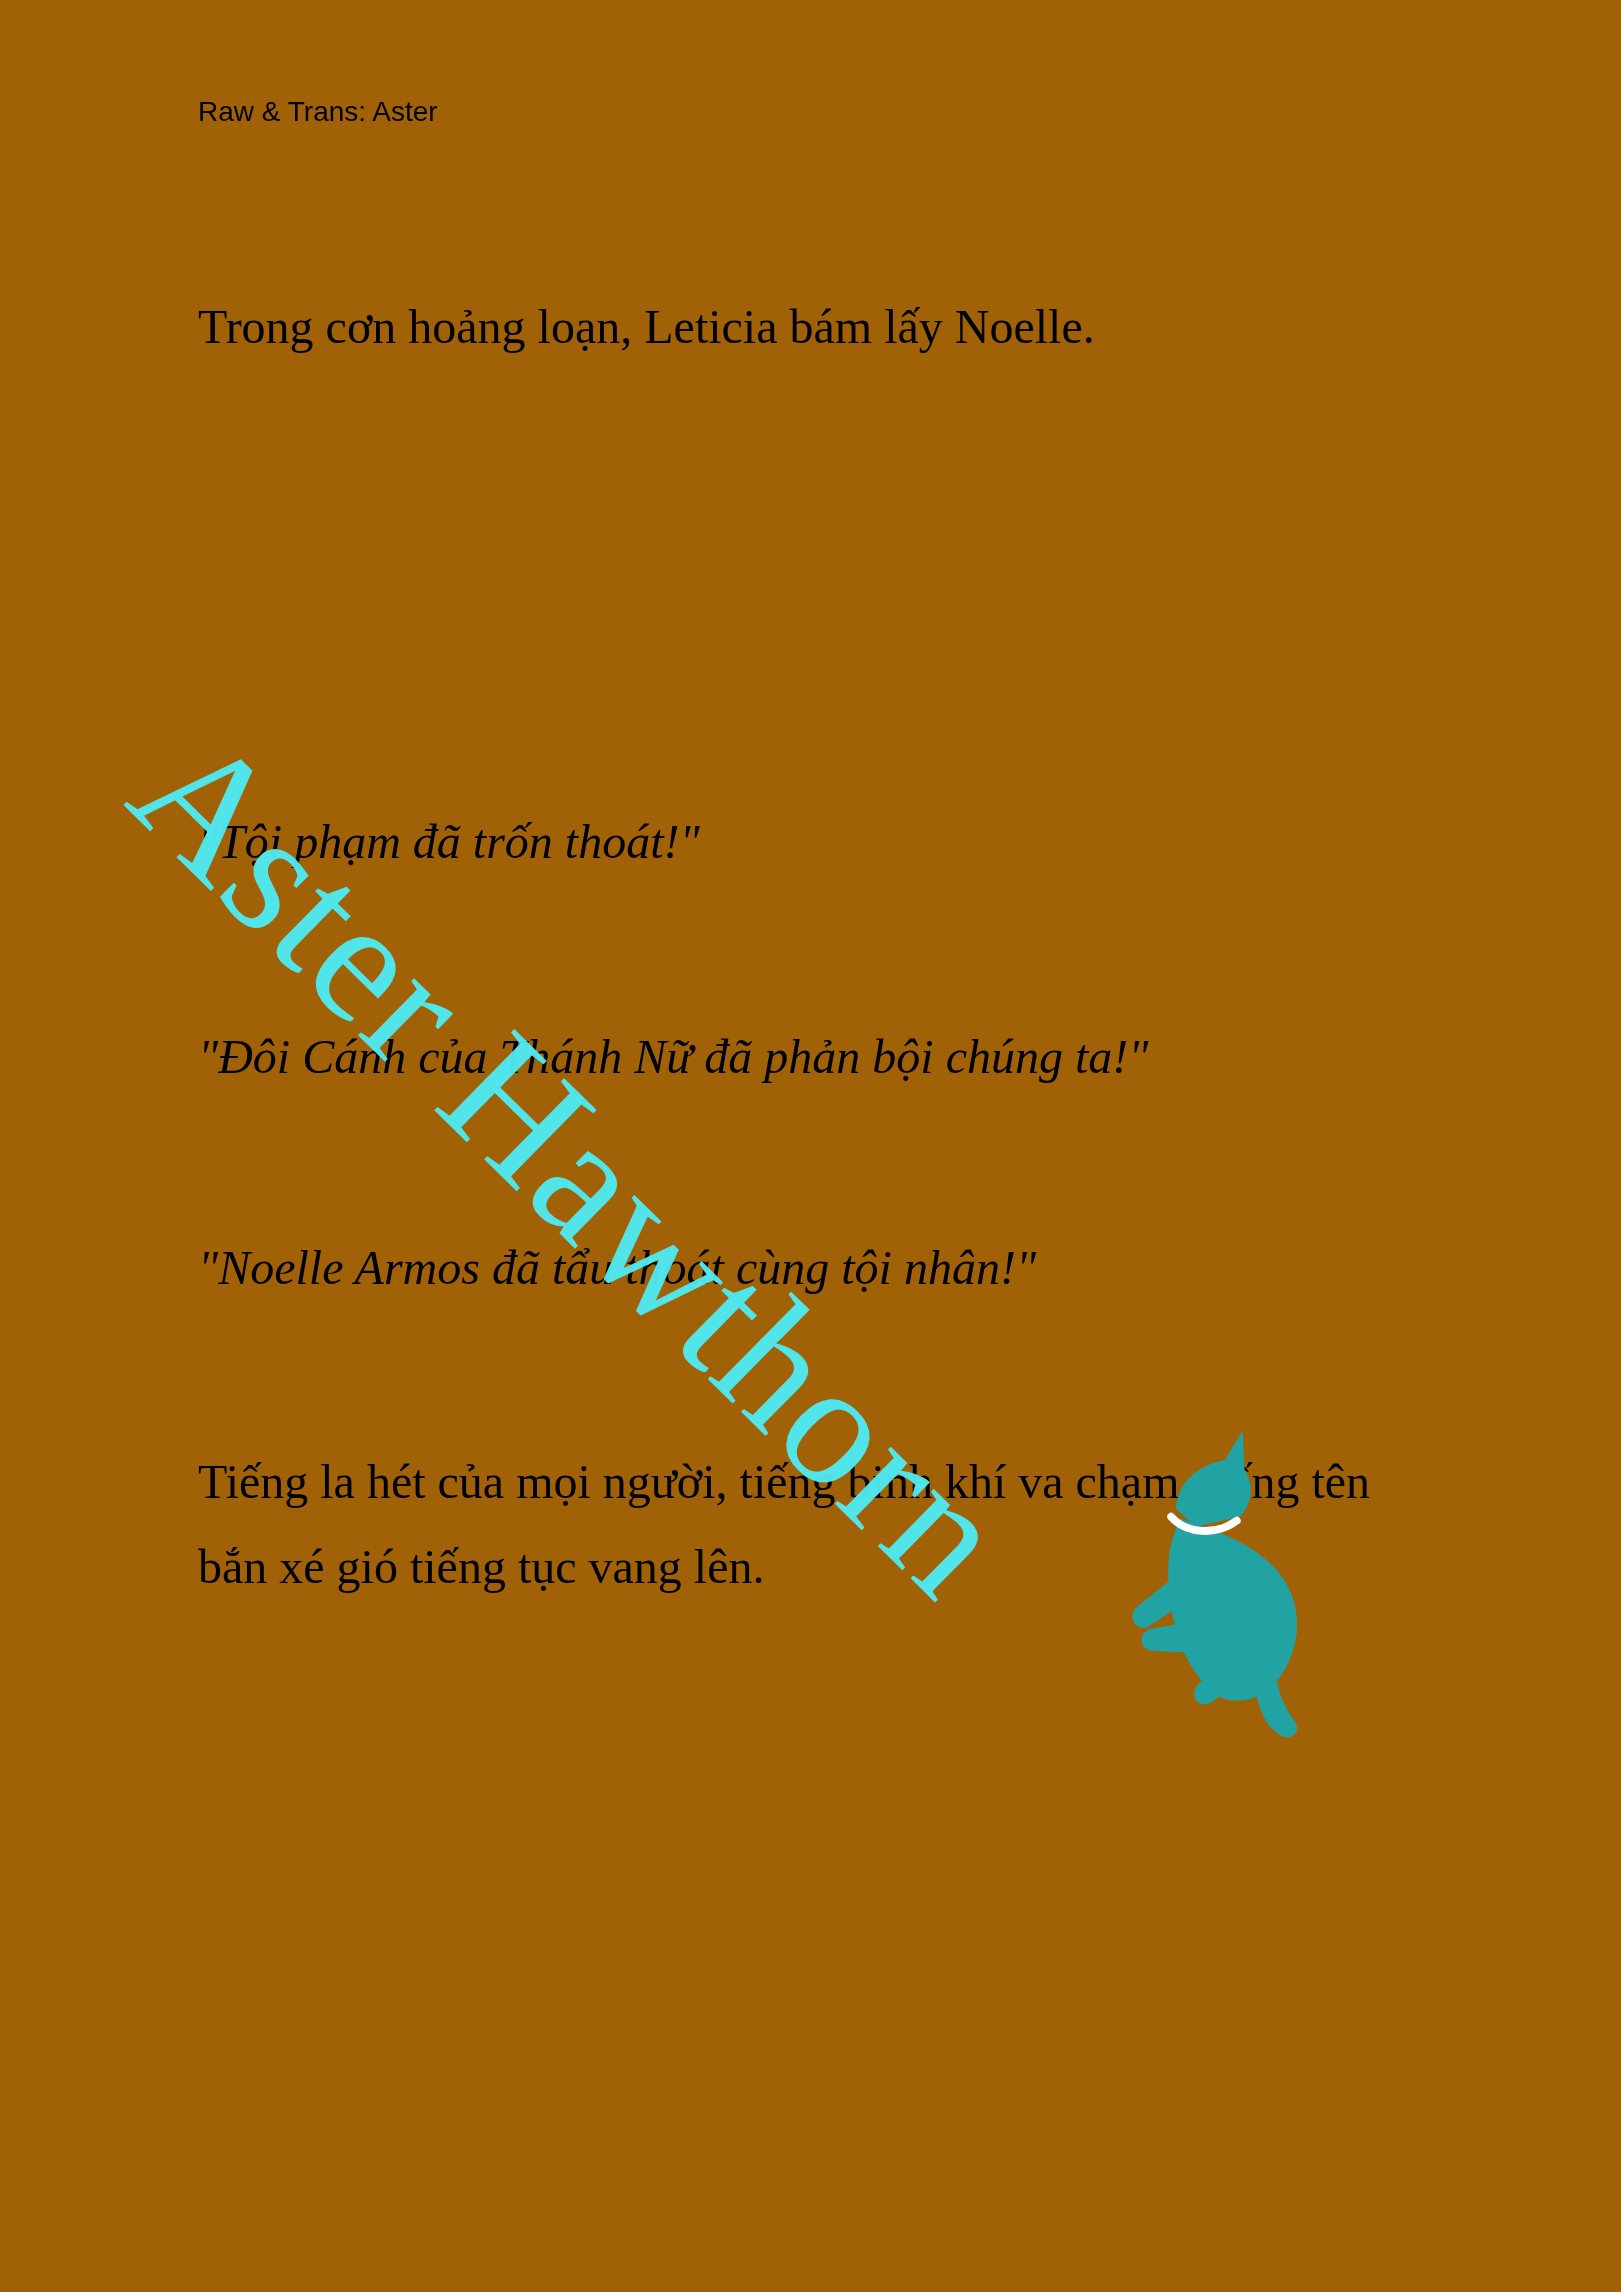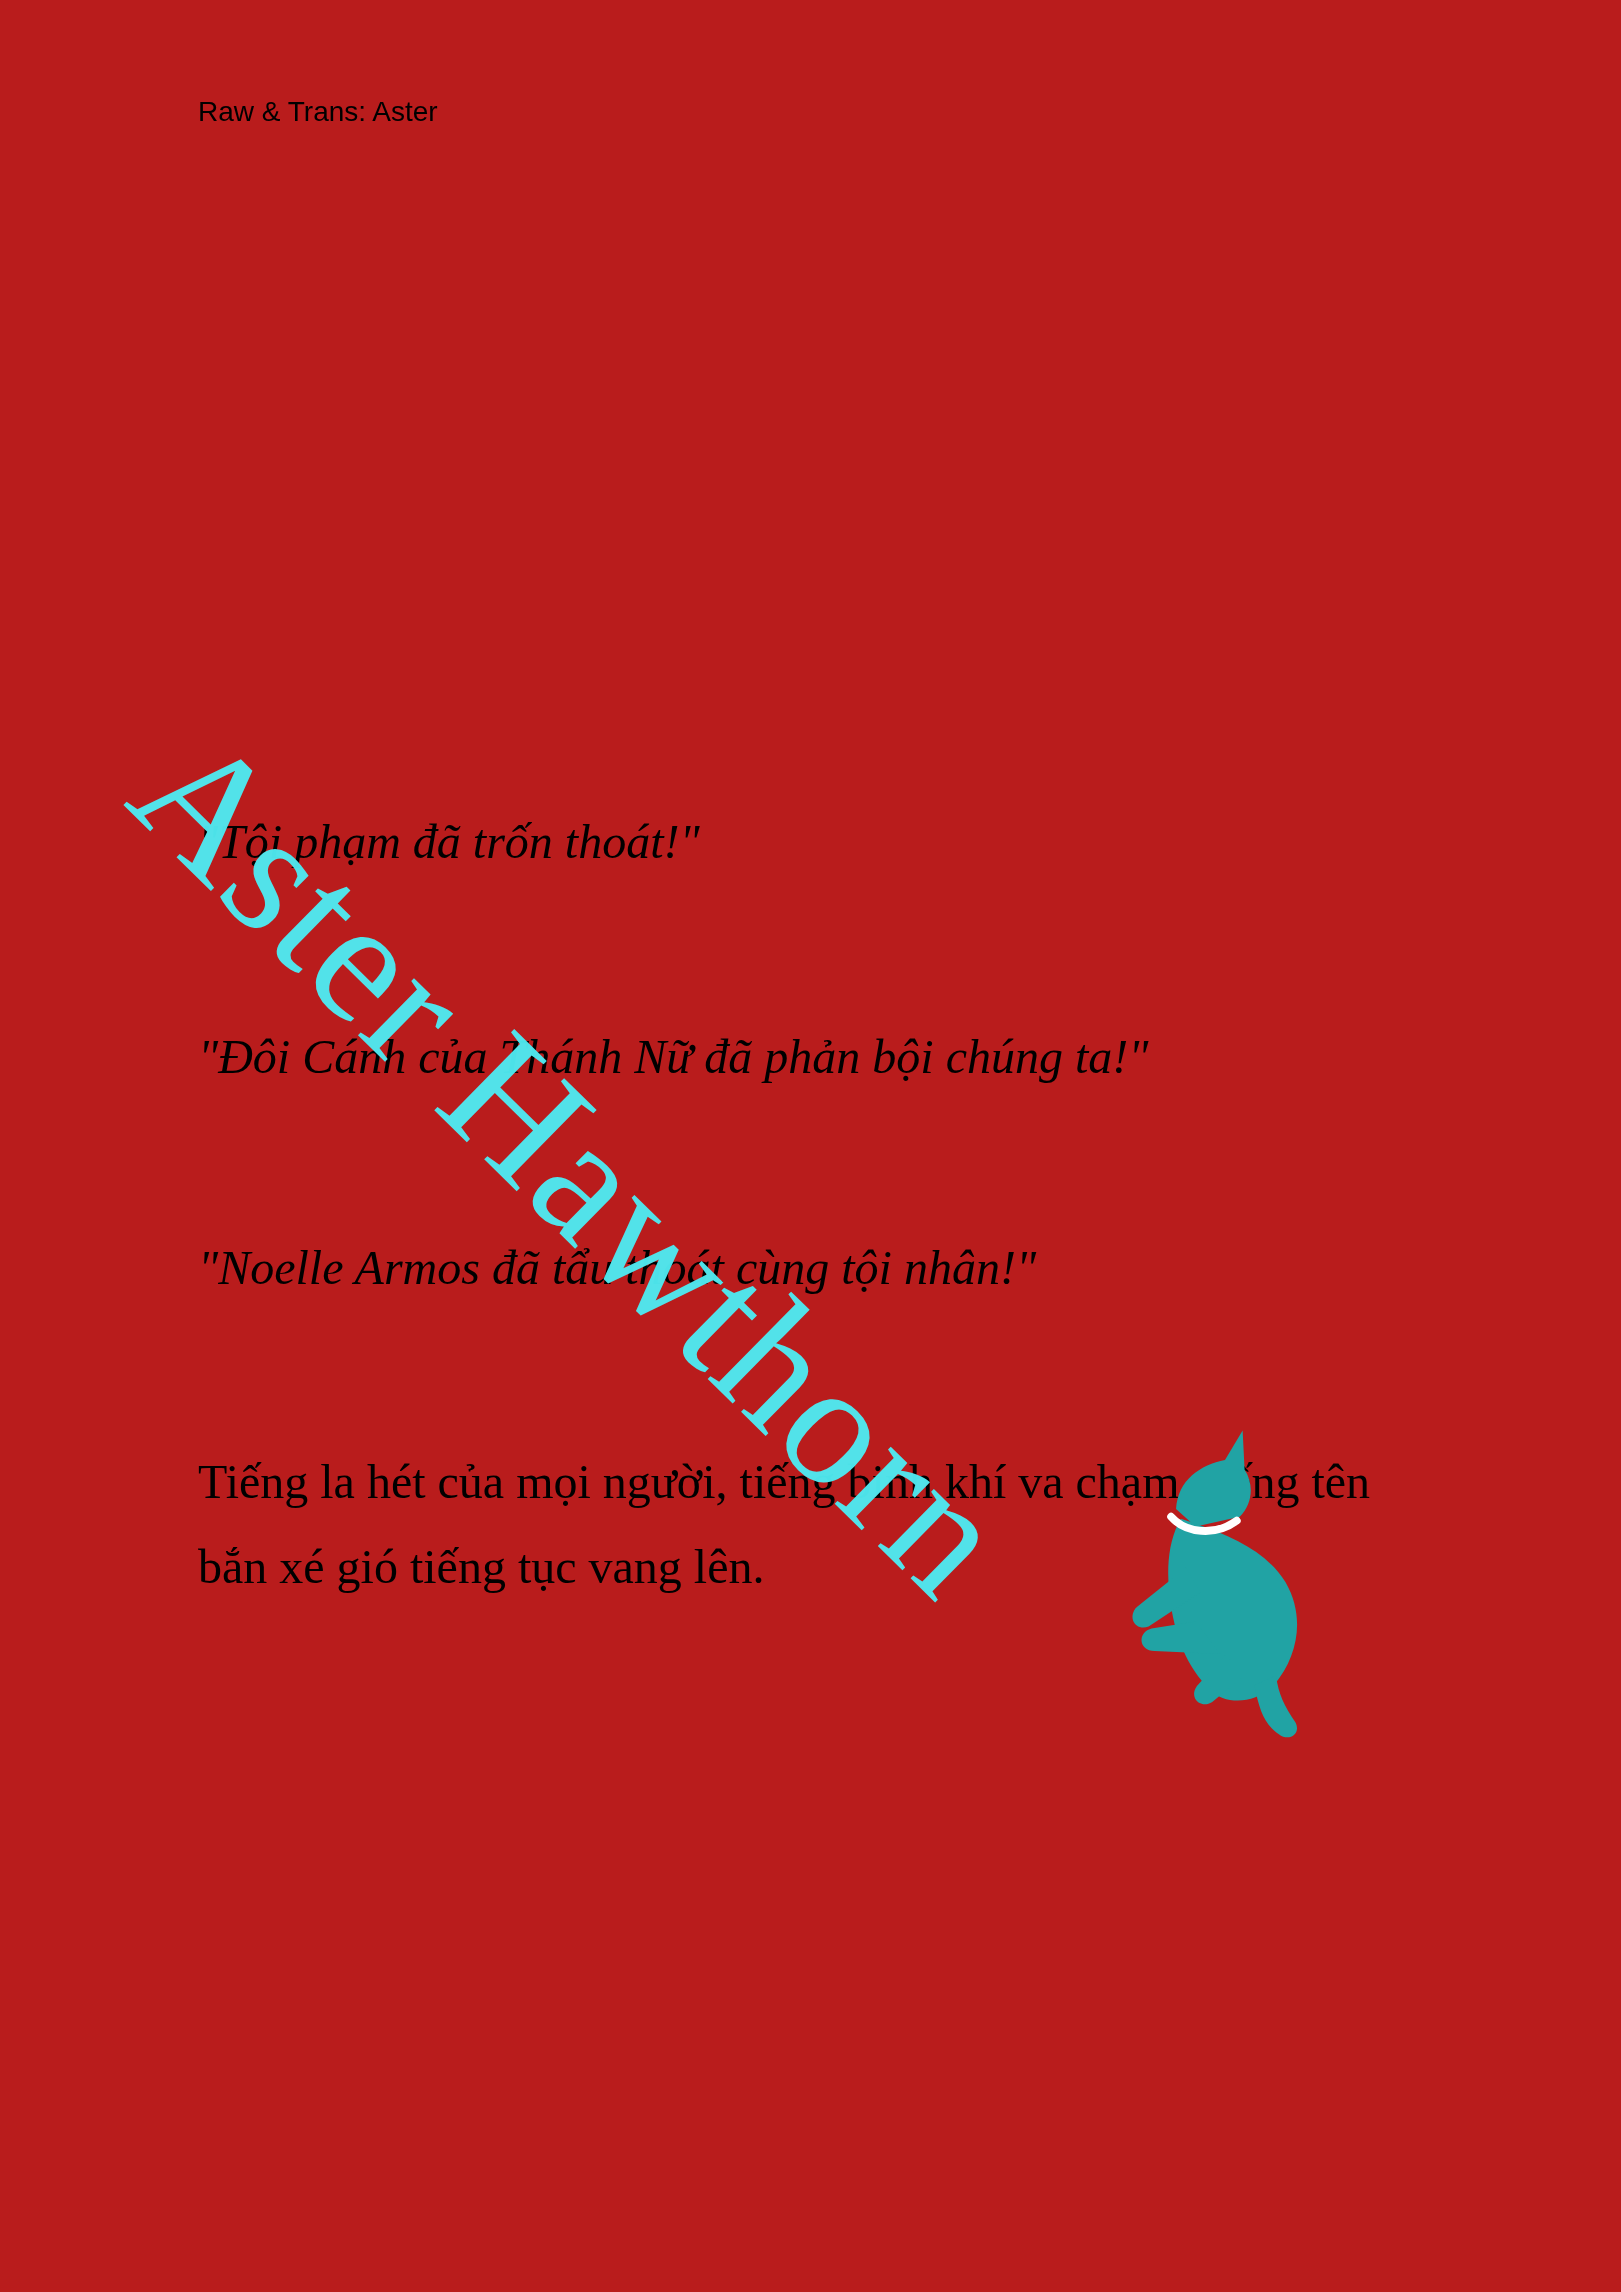--- a/index.html
+++ b/index.html
@@ -1,30 +1,33 @@
 <!DOCTYPE html>
 <html><head>
 <meta charset="utf-8">
 <style>
   html, body { margin:0; padding:0; background:#ffffff; }
   body { width:1621px; height:2293px; position:relative; overflow:hidden; }
-  .page { position:absolute; left:0; top:0; width:1621px; height:2293px; background:#b91c1c; }
+  .page { position:absolute; left:0; top:0; width:1621px; height:2293px; background:#a16207; }
   .header { position:absolute; left:198px; top:96px; font-family:"Liberation Sans", sans-serif; font-size:28px; color:#000; }
   .para { position:absolute; left:198px; font-family:"Liberation Serif", serif; font-size:48px; color:#000; line-height:85px; white-space:nowrap; z-index:2; }
   .para.italic { font-style:italic; }
   .watermark { position:absolute; left:233px; top:691px; font-family:"Liberation Serif", serif; font-size:174px; color:#4fe9f0; white-space:nowrap; transform-origin:0 0; transform:rotate(44.5deg); z-index:3; letter-spacing:2px; opacity:0.97; }
   .cat { position:absolute; left:1117px; top:1411px; width:216px; height:333px; z-index:3; }
 </style>
 </head>
 <body>
 
 <div class="page">
 
   <div class="header">Raw &amp; Trans: Aster</div>
 
+  <div class="para" style="top:284px;">
+    <div>Trong cơn hoảng loạn, Leticia bám lấy Noelle.</div>
+  </div>
 
 
   <div class="para italic" style="top:799px;">
     <div>"Tội phạm đã trốn thoát!"</div>
   </div>
 
   <div class="para italic" style="top:1014px;">
     <div>"Đôi Cánh của Thánh Nữ đã phản bội chúng ta!"</div>
   </div>
 

